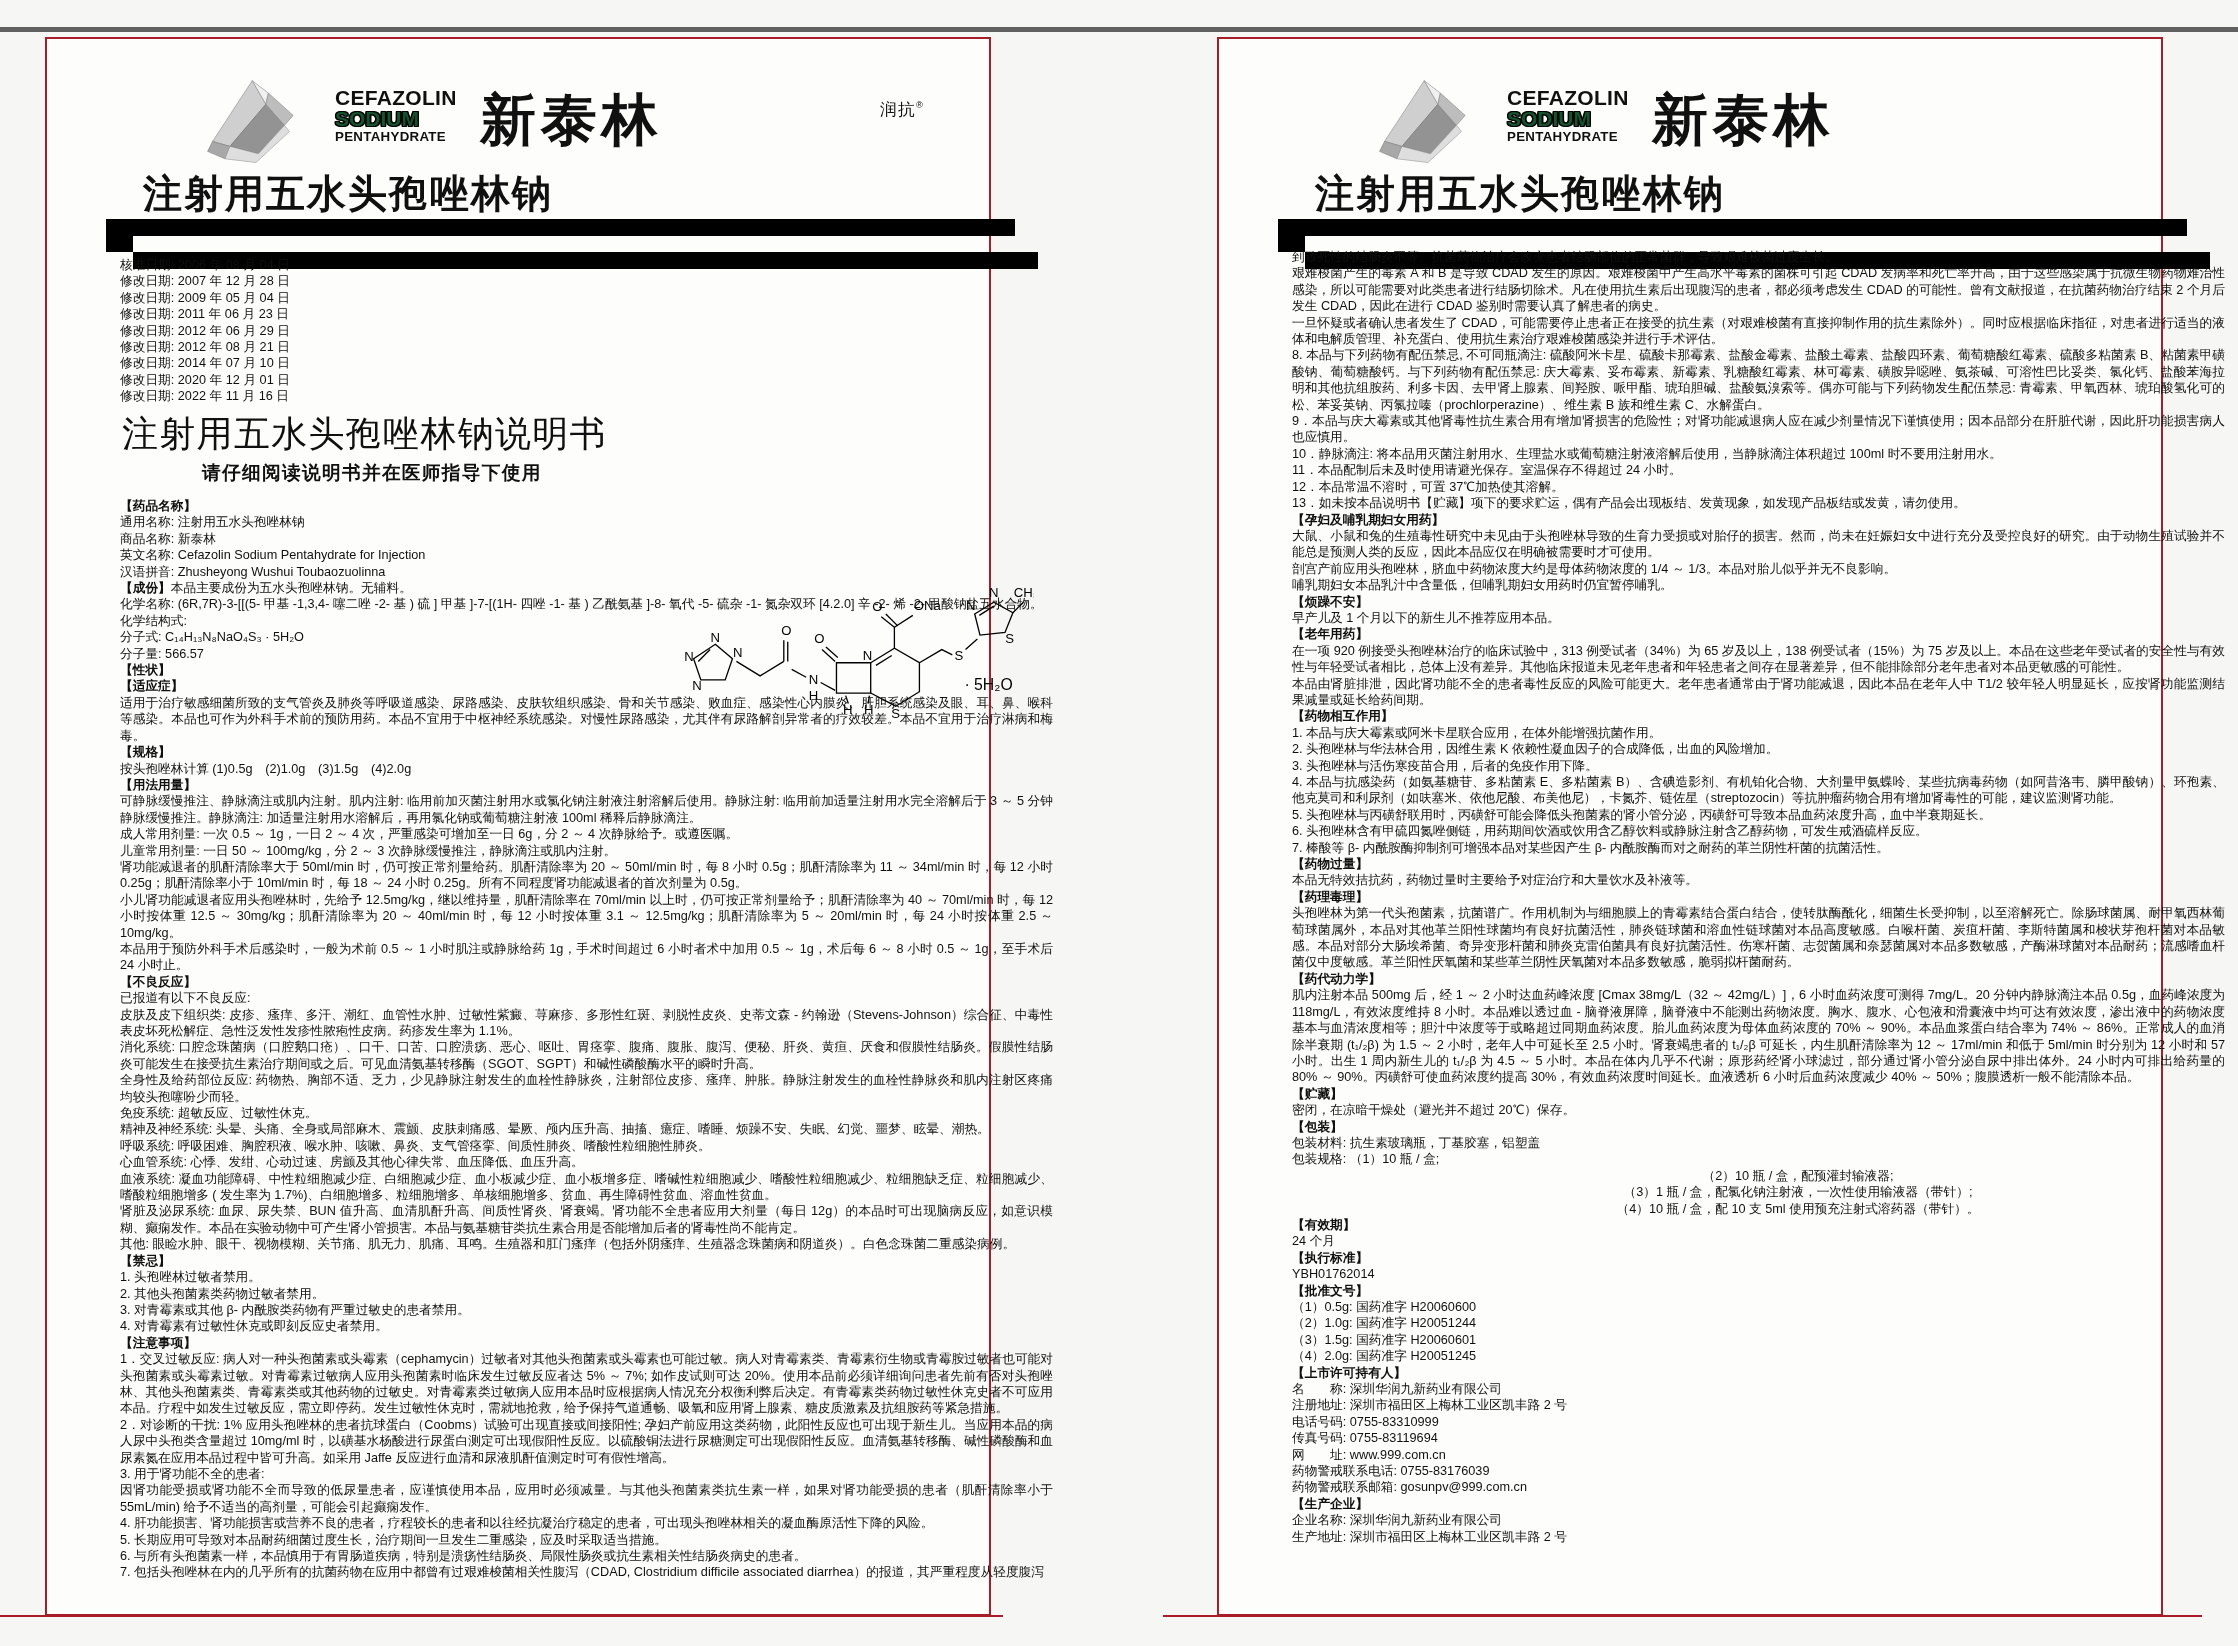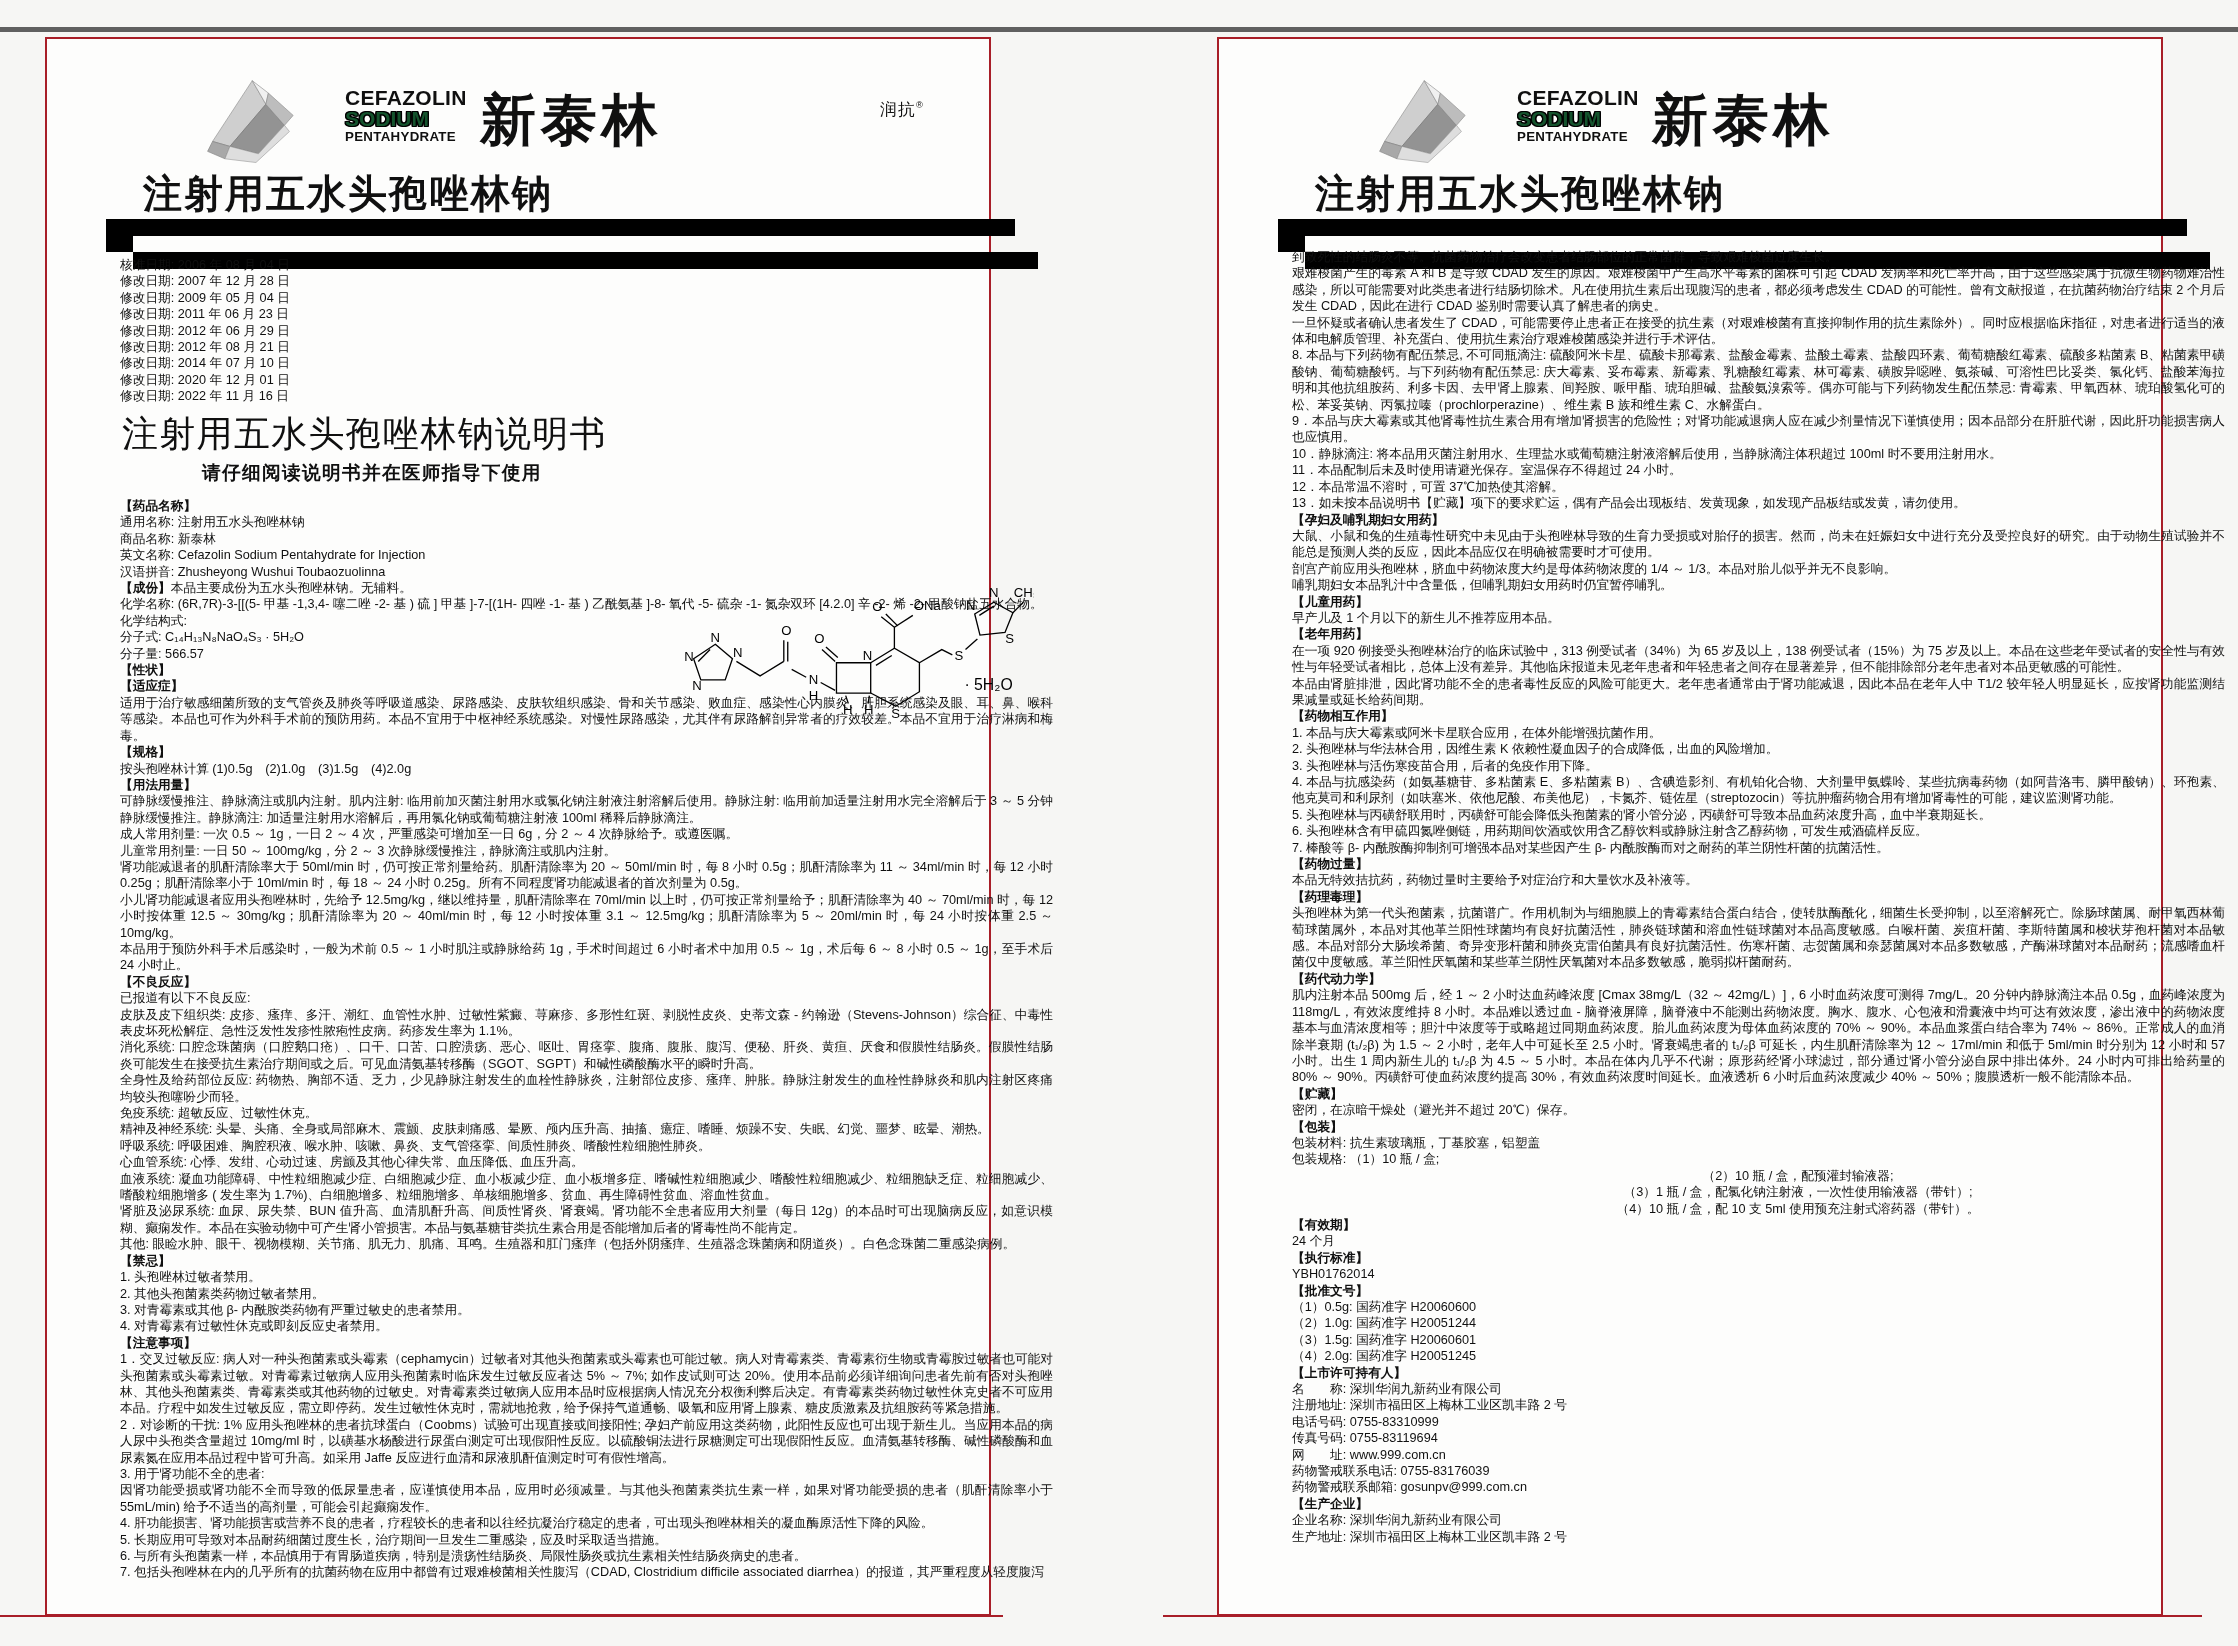--- a/index.html
+++ b/index.html
@@ -3,21 +3,21 @@
 <meta charset="utf-8">
 <style>
   *{margin:0;padding:0;box-sizing:border-box}
   html,body{width:2239px;height:1647px}
   body{position:relative;background:#f6f6f4;font-family:"Liberation Sans",sans-serif;color:#101010;overflow:hidden}
   .topstrip{position:absolute;left:0;top:27px;width:2239px;height:4.7px;background:#454545;opacity:.85}
   .page{position:absolute;top:37px;width:946px;height:1579px;border:2px solid #a81e28;background:#fdfdfc}
   .page.left{left:45px}
   .page.right{left:1217px}
   .crystal{position:absolute;left:127px;top:33px;width:154px;height:93px}
-  .wordmark{position:absolute;left:298px;top:48px;line-height:1.02}
+  .wordmark{position:absolute;left:288px;top:48px;line-height:1.02}
   .wm1{font-size:21px;font-weight:800;letter-spacing:0.3px}
   .wm2{font-size:21px;font-weight:800;color:#14532d;text-shadow:-1.3px -1.3px 0 #000,1.3px -1.3px 0 #000,-1.3px 1.3px 0 #000,1.3px 1.3px 0 #000,0 1.3px 0 #000,0 -1.3px 0 #000,1.3px 0 0 #000,-1.3px 0 0 #000}
   .wm3{font-size:13.3px;font-weight:800;letter-spacing:0.3px}
   .brandcn{position:absolute;left:433px;top:44px;font-size:56px;font-weight:900;letter-spacing:4.7px}
   .tm{position:absolute;left:833px;top:59px;font-size:16.7px;letter-spacing:1.3px}
   .tm sup{font-size:9.3px}
   .ptitle{position:absolute;left:96px;top:128px;font-size:39px;font-weight:700;letter-spacing:2px;white-space:nowrap}
   .bars{position:absolute;left:59px;top:180px;width:975px;height:51px}
   .bar-top{position:absolute;left:0;top:0;width:909px;height:17.4px;background:#000}
   .bar-spine{position:absolute;left:0;top:17.4px;width:27px;height:16px;background:#000}
@@ -216,21 +216,21 @@
       <div class="blk">8. 本品与下列药物有配伍禁忌, 不可同瓶滴注: 硫酸阿米卡星、硫酸卡那霉素、盐酸金霉素、盐酸土霉素、盐酸四环素、葡萄糖酸红霉素、硫酸多粘菌素 B、粘菌素甲磺酸钠、葡萄糖酸钙。与下列药物有配伍禁忌: 庆大霉素、妥布霉素、新霉素、乳糖酸红霉素、林可霉素、磺胺异噁唑、氨茶碱、可溶性巴比妥类、氯化钙、盐酸苯海拉明和其他抗组胺药、利多卡因、去甲肾上腺素、间羟胺、哌甲酯、琥珀胆碱、盐酸氨溴索等。偶亦可能与下列药物发生配伍禁忌: 青霉素、甲氧西林、琥珀酸氢化可的松、苯妥英钠、丙氯拉嗪（prochlorperazine）、维生素 B 族和维生素 C、水解蛋白。</div>
       <div class="blk">9．本品与庆大霉素或其他肾毒性抗生素合用有增加肾损害的危险性；对肾功能减退病人应在减少剂量情况下谨慎使用；因本品部分在肝脏代谢，因此肝功能损害病人也应慎用。</div>
       <div class="blk">10．静脉滴注: 将本品用灭菌注射用水、生理盐水或葡萄糖注射液溶解后使用，当静脉滴注体积超过 100ml 时不要用注射用水。</div>
       <div class="blk">11．本品配制后未及时使用请避光保存。室温保存不得超过 24 小时。</div>
       <div class="blk">12．本品常温不溶时，可置 37℃加热使其溶解。</div>
       <div class="blk">13．如未按本品说明书【贮藏】项下的要求贮运，偶有产品会出现板结、发黄现象，如发现产品板结或发黄，请勿使用。</div>
       <div class="blk"><span class="bb">【孕妇及哺乳期妇女用药】</span></div>
       <div class="blk">大鼠、小鼠和兔的生殖毒性研究中未见由于头孢唑林导致的生育力受损或对胎仔的损害。然而，尚未在妊娠妇女中进行充分及受控良好的研究。由于动物生殖试验并不能总是预测人类的反应，因此本品应仅在明确被需要时才可使用。</div>
       <div class="blk">剖宫产前应用头孢唑林，脐血中药物浓度大约是母体药物浓度的 1/4 ～ 1/3。本品对胎儿似乎并无不良影响。</div>
       <div class="blk">哺乳期妇女本品乳汁中含量低，但哺乳期妇女用药时仍宜暂停哺乳。</div>
-      <div class="blk"><span class="bb">【儿童用药】</span></div>
+      <div class="blk"><span class="bb">【烦躁不安】</span></div>
       <div class="blk">早产儿及 1 个月以下的新生儿不推荐应用本品。</div>
       <div class="blk"><span class="bb">【老年用药】</span></div>
       <div class="blk">在一项 920 例接受头孢唑林治疗的临床试验中，313 例受试者（34%）为 65 岁及以上，138 例受试者（15%）为 75 岁及以上。本品在这些老年受试者的安全性与有效性与年轻受试者相比，总体上没有差异。其他临床报道未见老年患者和年轻患者之间存在显著差异，但不能排除部分老年患者对本品更敏感的可能性。</div>
       <div class="blk">本品由肾脏排泄，因此肾功能不全的患者毒性反应的风险可能更大。老年患者通常由于肾功能减退，因此本品在老年人中 T1/2 较年轻人明显延长，应按肾功能监测结果减量或延长给药间期。</div>
       <div class="blk"><span class="bb">【药物相互作用】</span></div>
       <div class="blk">1. 本品与庆大霉素或阿米卡星联合应用，在体外能增强抗菌作用。</div>
       <div class="blk">2. 头孢唑林与华法林合用，因维生素 K 依赖性凝血因子的合成降低，出血的风险增加。</div>
       <div class="blk">3. 头孢唑林与活伤寒疫苗合用，后者的免疫作用下降。</div>
       <div class="blk">4. 本品与抗感染药（如氨基糖苷、多粘菌素 E、多粘菌素 B）、含碘造影剂、有机铂化合物、大剂量甲氨蝶呤、某些抗病毒药物（如阿昔洛韦、膦甲酸钠）、环孢素、他克莫司和利尿剂（如呋塞米、依他尼酸、布美他尼），卡氮芥、链佐星（streptozocin）等抗肿瘤药物合用有增加肾毒性的可能，建议监测肾功能。</div>
       <div class="blk">5. 头孢唑林与丙磺舒联用时，丙磺舒可能会降低头孢菌素的肾小管分泌，丙磺舒可导致本品血药浓度升高，血中半衰期延长。</div>

